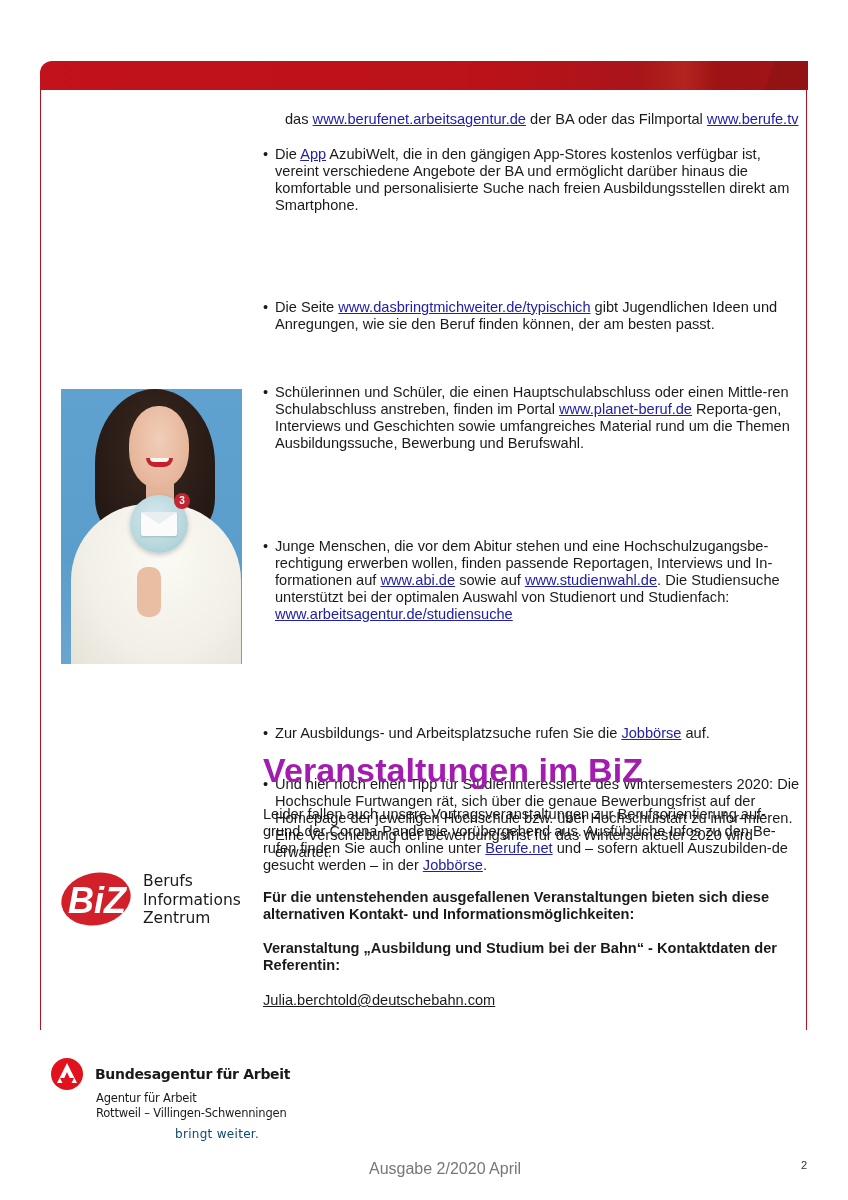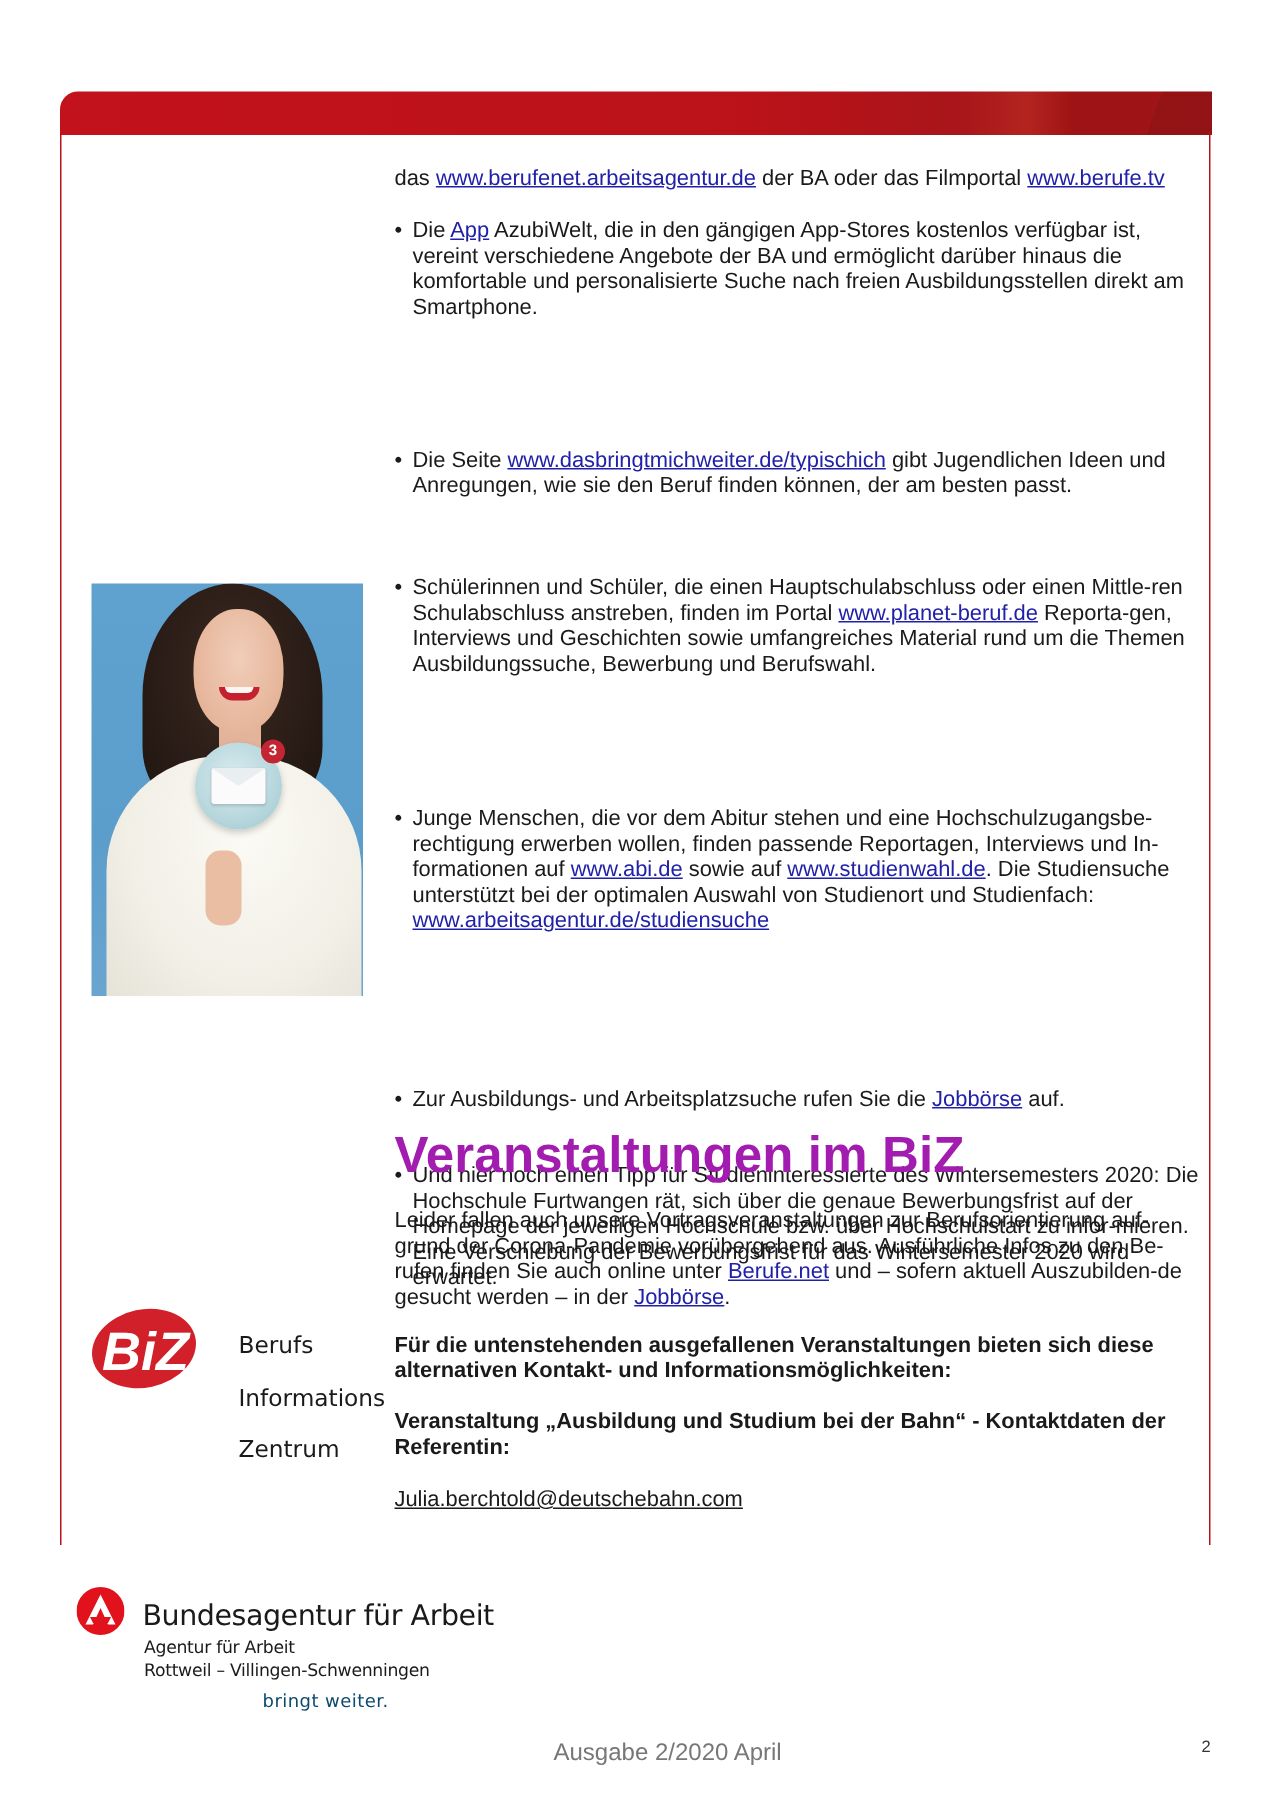--- a/index.html
+++ b/index.html
@@ -23,21 +23,21 @@
   }
   .frame-left { position: absolute; left: 40px; top: 88px; width: 1px; height: 942px; background: #b5121b; }
   .frame-right { position: absolute; left: 806px; top: 88px; width: 1px; height: 942px; background: #b5121b; }
 
   
   .col { position: absolute; left: 263px; width: 530px; font-size: 14.6px; line-height: 17px; }
   .para { margin: 0; }
   .bullet { position: relative; padding-left: 12px; margin: 0; }
   .bullet .dot { position: absolute; left: 0; top: 0; }
 
-  .intro { top: 111px; }
+  .intro { top: 111px; margin-left: 22px; }
   .b1 { top: 146px; }
   .b2 { top: 231px; }
   .b3 { top: 282px; }
   .b4 { top: 368px; }
   .b5 { top: 470px; }
   .b6 { top: 504px; }
 
   .heading {
     position: absolute; left: 263px; top: 751px; font-size: 34px; font-weight: bold;
     color: #a21caf; margin: 0; letter-spacing: 0.1px;
@@ -102,26 +102,26 @@
     background: #c42533; color: #fff; font-size: 10px; font-weight: bold;
     text-align: center; line-height: 16px;
   }
 
   
   .biz-logo { position: absolute; left: 60px; top: 870px; width: 75px; height: 56px; }
   .biz-text {
     position: absolute; left: 143px; top: 872px; font-size: 15.5px; line-height: 18.5px;
     font-family: "DejaVu Sans", sans-serif; color: #1a1a1a;
   }
-  .biz-text div { margin: 16px; }
+  .biz-text div { margin: 0; }
 
   
   .ba-logo { position: absolute; left: 51px; top: 1058px; width: 32px; height: 32px; }
   .ba-name {
-    position: absolute; left: 95px; top: 1066px; font-size: 19px; font-weight: normal;
+    position: absolute; left: 95px; top: 1066px; font-size: 14px; font-weight: bold;
     font-family: "DejaVu Sans", sans-serif; color: #1a1a1a; letter-spacing: -0.3px;
   }
   .ba-sub {
     position: absolute; left: 96px; top: 1091px; font-size: 11.5px; line-height: 15px;
     font-family: "DejaVu Sans", sans-serif; color: #1a1a1a; letter-spacing: -0.2px;
   }
   .ba-slogan {
     position: absolute; left: 175px; top: 1127px; font-size: 12px;
     font-family: "DejaVu Sans", sans-serif; color: #0c4a6e; letter-spacing: 0.3px;
   }

